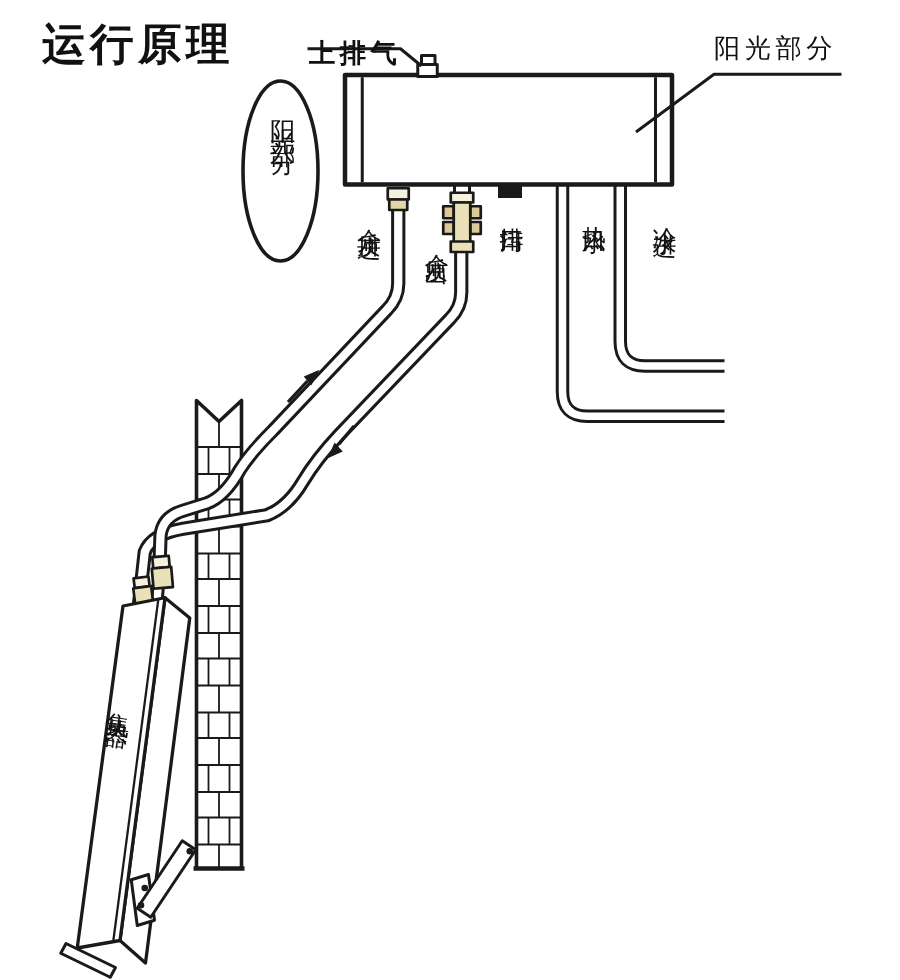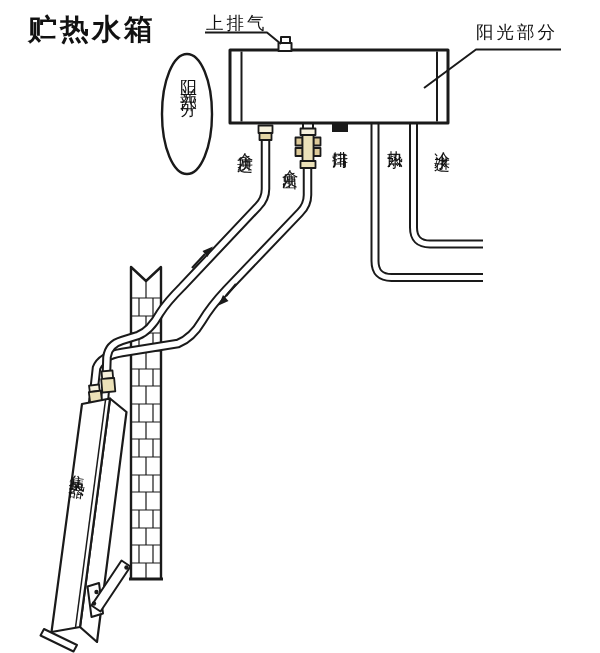--- a/index.html
+++ b/index.html
@@ -2,21 +2,21 @@
 <html><head>
 <meta charset="utf-8">
 <style>
   html,body{margin:0;padding:0;background:#fff;}
   #stage{position:relative;width:600px;height:653px;background:#ffffff;overflow:hidden;
          font-family:"Liberation Sans","DejaVu Sans",sans-serif;color:#111;}
   #stage svg{position:absolute;left:0;top:0;}
   .lbl{position:absolute;white-space:nowrap;color:#111;}
   .title{left:28px;top:10px;font-size:29px;font-weight:700;letter-spacing:3px;}
   .h-lbl{font-size:17.5px;letter-spacing:3px;font-weight:500;}
-  .exhaust{left:206px;top:11px;}
+  .exhaust{left:206px;top:23px;font-weight:bold;}
   .tanklbl{left:476px;top:20px;}
   .vlabel{position:absolute;writing-mode:vertical-rl;text-orientation:upright;
           font-size:16px;letter-spacing:2px;font-weight:500;}
   .sun{left:177px;top:66px;font-size:17px;letter-spacing:7px;}
   .mi{left:234px;top:140px;}
   .mo{left:279px;top:157px;}
   .drain{left:329px;top:138px;}
   .hot{left:384px;top:138px;}
   .cold{left:431px;top:139px;}
   .coll{left:70px;top:462px;font-size:16.5px;letter-spacing:4px;
@@ -136,21 +136,21 @@
         <line x1="192" y1="268" x2="205" y2="254" stroke-width="2.2"></line>
         <polygon points="213,246.5 202.5,251 207.5,257" fill="#1a1a1a" stroke="none"></polygon>
       </g>
       <g>
         <line x1="236" y1="284" x2="226" y2="296" stroke-width="2.2"></line>
         <polygon points="218.5,305.5 228.5,301 223,295" fill="#1a1a1a" stroke="none"></polygon>
       </g>
     </g>
   </svg>
 
-  <div class="lbl title">贮热水箱</div>
+  <div class="lbl title">运行原理</div>
   <div class="lbl h-lbl exhaust">上排气</div>
   <div class="lbl h-lbl tanklbl">阳光部分</div>
   <div class="vlabel sun">阳光部分</div>
   <div class="vlabel mi">介质进</div>
   <div class="vlabel mo">介质出</div>
   <div class="vlabel drain">排污口</div>
   <div class="vlabel hot">热水口</div>
   <div class="vlabel cold">冷水进</div>
   <div class="vlabel coll">集热器</div>
 

